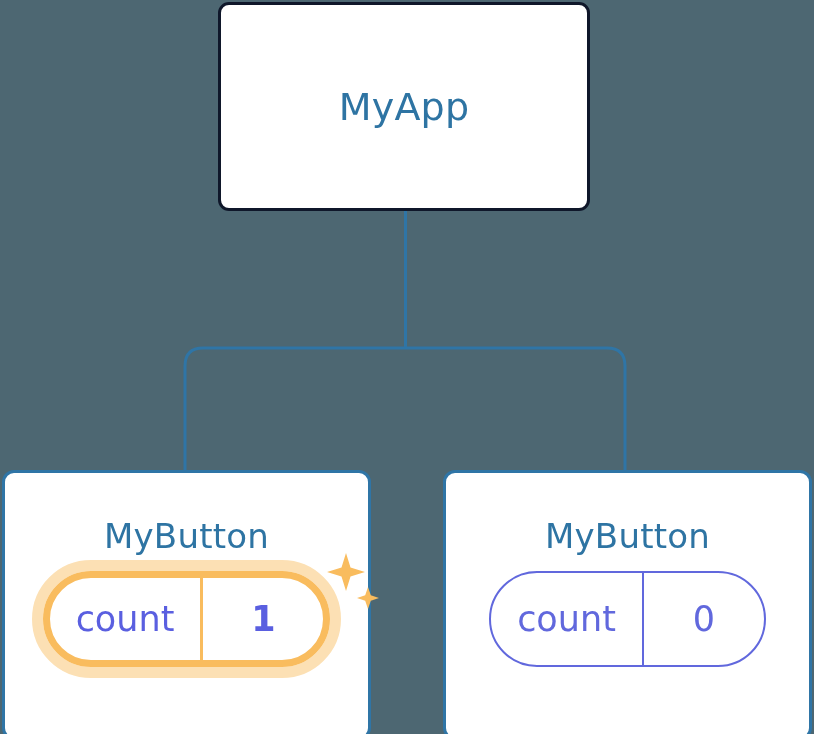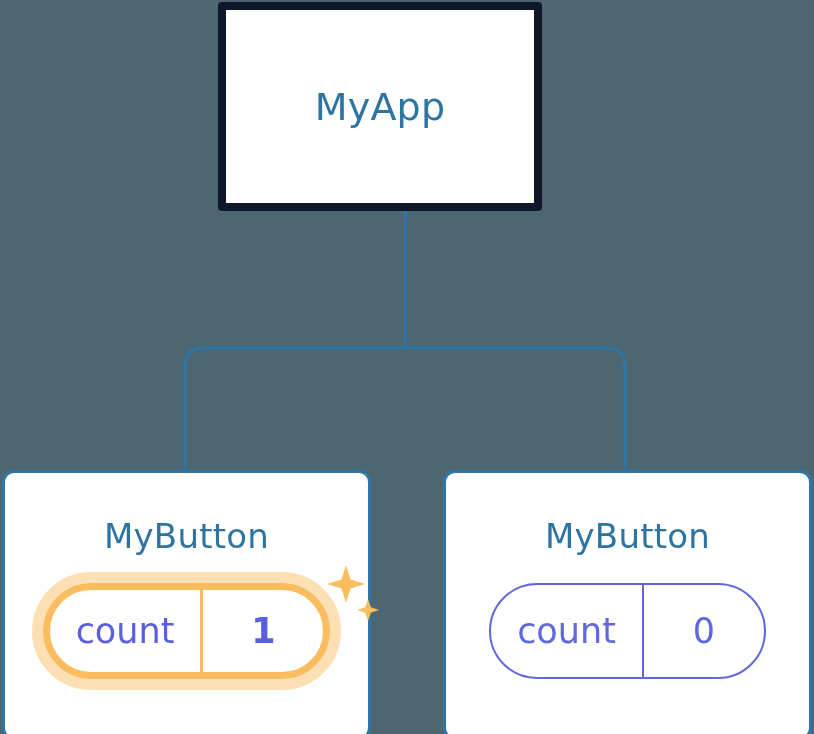--- a/index.html
+++ b/index.html
@@ -30,25 +30,25 @@
     width: 814px;
     height: 734px;
     pointer-events: none;
   }
 
   
   .node-root {
     position: absolute;
     left: 218px;
     top: 2px;
-    width: 324px;
+    width: 372px;
     height: 209px;
     background: #ffffff;
-    border: 8px solid #0f172a;
-    border-radius: 4px;
+    border: 3px solid #0f172a;
+    border-radius: 11px;
     box-sizing: border-box;
     display: flex;
     align-items: center;
     justify-content: center;
   }
   .node-root-label {
     font-size: 38px;
     color: #2e74a3;
     letter-spacing: 0.2px;
     line-height: 1;
@@ -81,21 +81,21 @@
     font-size: 34px;
     color: #2e74a3;
     line-height: 1;
     margin-top: 46px;
     letter-spacing: 0.2px;
   }
 
   
   .pill-wrap {
     position: relative;
-    margin-top: 30px;
+    margin-top: 18px;
     display: flex;
     align-items: center;
     justify-content: flex-start;
   }
 
   .pill {
     position: relative;
     display: flex;
     align-items: stretch;
     height: 96px;

